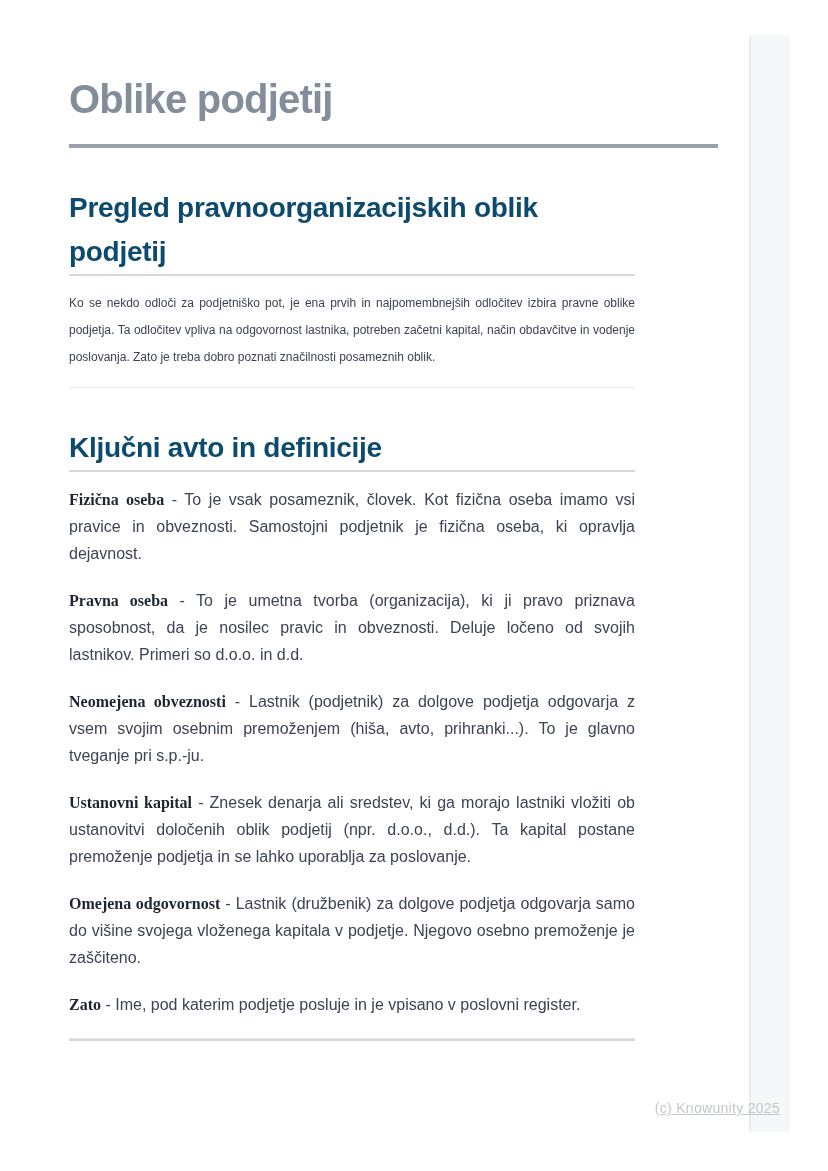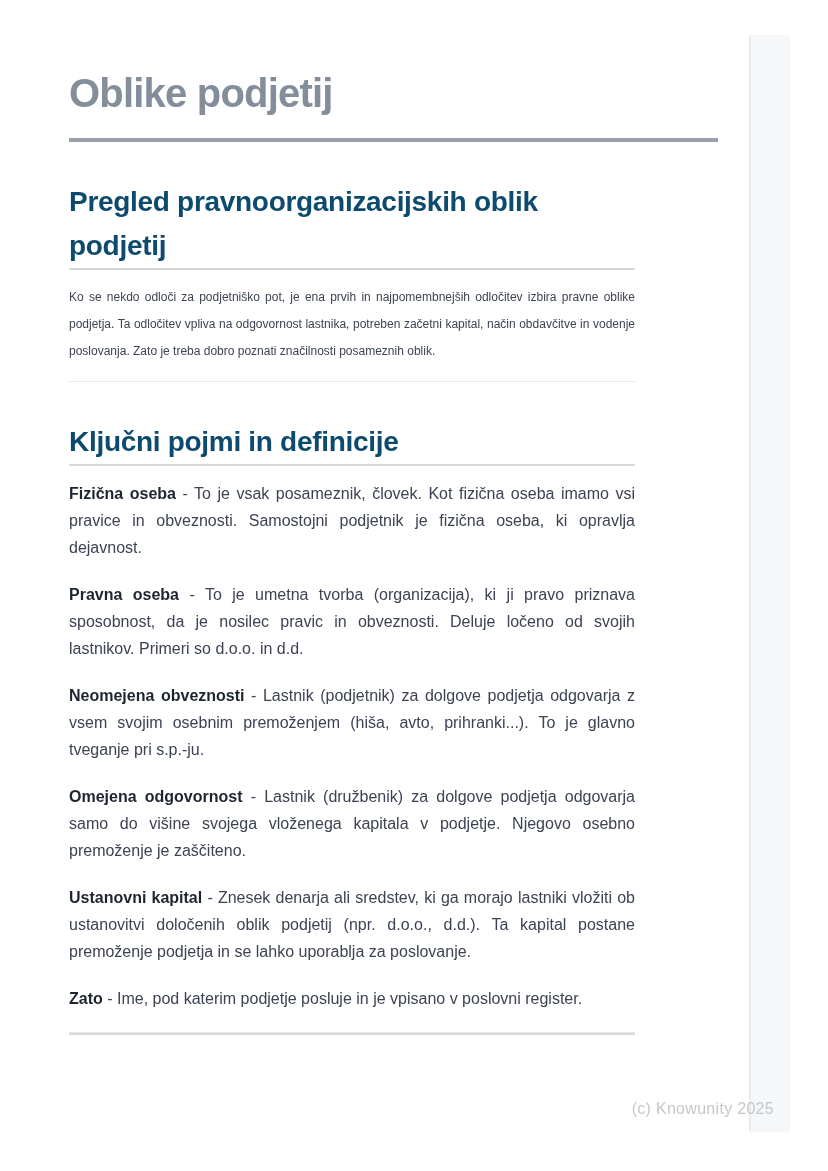--- a/index.html
+++ b/index.html
@@ -13,21 +13,21 @@
   .page-edge {
     position: absolute;
     left: 749px; top: 35px;
     width: 39px; height: 1097px;
     background: #f6f7f8;
     border-left: 2px solid #e8eaec;
     border-radius: 3px;
   }
   .content {
     position: absolute;
-    left: 69px; top: 0;
+    left: 69px; top: 6px;
     width: 566px;
   }
   .doc-title {
     margin: 70px 0 0 0;
     font-size: 40px;
     line-height: 46px;
     font-weight: 800;
     letter-spacing: -0.8px;
     color: #848e9b;
   }
@@ -72,60 +72,62 @@
     margin: 0 0 20px 0;
     font-size: 16px;
     line-height: 27px;
     color: #3c4352;
     text-align: justify;
   }
   p.definition.first { margin-top: 14px; }
   p.definition strong {
     color: #1d2530;
     font-weight: 700;
+    font-family: Liberation Serif, serif;
   }
   .copyright {
     position: absolute;
     top: 1100px;
-    right: 54px;
-    font-size: 16px;
+    right: 48px;
+    font-size: 14px;
     color: #c4c7cb;
     letter-spacing: 0.3px;
     z-index: 2;
+    text-decoration: underline;
   }
 </style>
 </head>
 <body>
 
 <div class="page-edge"></div>
 
 <div class="content">
 
   <h1 class="doc-title">Oblike podjetij</h1>
   <div class="title-rule"></div>
 
   <h2 class="section-heading">Pregled pravnoorganizacijskih oblik podjetij</h2>
   <div class="heading-rule"></div>
 
   <p class="body-text">Ko se nekdo odloči za podjetniško pot, je ena prvih in najpomembnejših odločitev izbira pravne oblike podjetja. Ta odločitev vpliva na odgovornost lastnika, potreben začetni kapital, način obdavčitve in vodenje poslovanja. Zato je treba dobro poznati značilnosti posameznih oblik.</p>
 
   <div class="divider after-intro"></div>
 
-  <h2 class="section-heading">Ključni pojmi in definicije</h2>
+  <h2 class="section-heading">Ključni avto in definicije</h2>
   <div class="heading-rule"></div>
 
   <p class="definition first"><strong>Fizična oseba</strong><span> - To je vsak posameznik, človek. Kot fizična oseba imamo vsi pravice in obveznosti. Samostojni podjetnik je fizična oseba, ki opravlja dejavnost.</span></p>
 
   <p class="definition"><strong>Pravna oseba</strong><span> - To je umetna tvorba (organizacija), ki ji pravo priznava sposobnost, da je nosilec pravic in obveznosti. Deluje ločeno od svojih lastnikov. Primeri so d.o.o. in d.d.</span></p>
 
   <p class="definition"><strong>Neomejena obveznosti</strong><span> - Lastnik (podjetnik) za dolgove podjetja odgovarja z vsem svojim osebnim premoženjem (hiša, avto, prihranki...). To je glavno tveganje pri s.p.-ju.</span></p>
 
+  <p class="definition"><strong>Ustanovni kapital</strong><span> - Znesek denarja ali sredstev, ki ga morajo lastniki vložiti ob ustanovitvi določenih oblik podjetij (npr. d.o.o., d.d.). Ta kapital postane premoženje podjetja in se lahko uporablja za poslovanje.</span></p>
+
   <p class="definition"><strong>Omejena odgovornost</strong><span> - Lastnik (družbenik) za dolgove podjetja odgovarja samo do višine svojega vloženega kapitala v podjetje. Njegovo osebno premoženje je zaščiteno.</span></p>
-
-  <p class="definition"><strong>Ustanovni kapital</strong><span> - Znesek denarja ali sredstev, ki ga morajo lastniki vložiti ob ustanovitvi določenih oblik podjetij (npr. d.o.o., d.d.). Ta kapital postane premoženje podjetja in se lahko uporablja za poslovanje.</span></p>
 
   <p class="definition"><strong>Zato</strong><span> - Ime, pod katerim podjetje posluje in je vpisano v poslovni register.</span></p>
 
   <div class="divider after-defs"></div>
 
   <div class="heading-rule"></div>
 
 </div>
 
 <div class="copyright">(c) Knowunity 2025</div>

